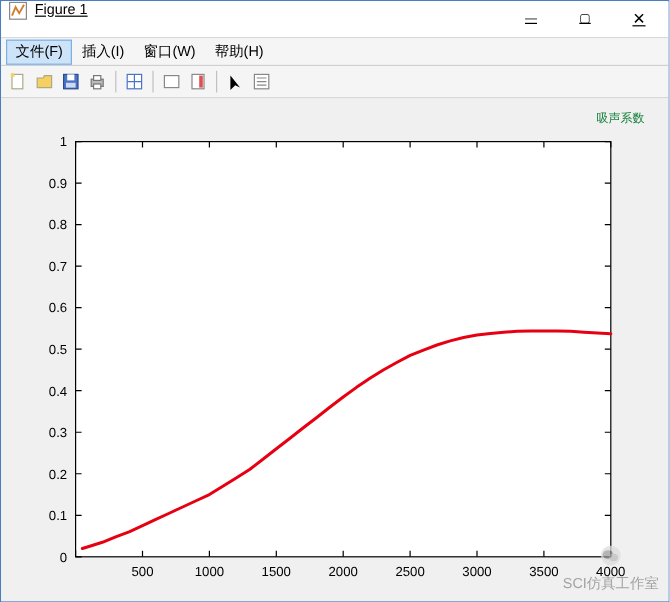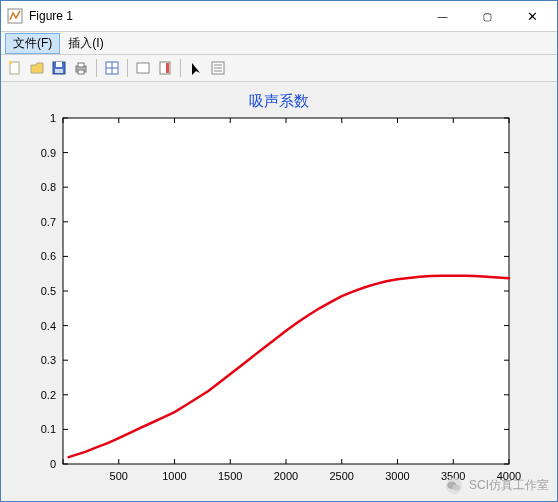--- a/index.html
+++ b/index.html
@@ -3,22 +3,23 @@
 <meta charset="utf-8">
 <style>
   html, body { margin: 0; padding: 0; font-family: "Microsoft YaHei", "Segoe UI", Arial, sans-serif; font-size: 12px; background: #f0f0f0; }
   .window {
     width: 558px; height: 502px; background: #ffffff;
     display: flex; flex-direction: column; box-sizing: border-box;
     border: 1px solid #4a7fbf;
   }
   .titlebar {
     height: 30px; background: #ffffff; color: #000;
-    display: flex; align-items: center; padding: 0 2px 0 6px;
+    display: flex; align-items: flex-start; padding: 0 2px 0 6px;
     border-bottom: 1px solid #d0d0d0;
+    text-decoration: underline;
   }
   .titlebar .icon { width: 16px; height: 16px; margin-right: 6px; }
   .titlebar .title { flex: 0 0 auto; font-size: 12px; }
   .titlebar .spacer { flex: 1 1 auto; }
   .win-btn {
     width: 45px; height: 29px; text-align: center; line-height: 29px;
     font-family: "Segoe MDL2 Assets", Arial, sans-serif; font-size: 10px;
     cursor: default; color: #000;
   }
   .win-btn.close { font-size: 13px; }
@@ -37,24 +38,24 @@
   }
   .tool-btn {
     width: 20px; height: 20px; display: flex; align-items: center; justify-content: center;
     cursor: default;
   }
   .tool-sep { width: 1px; height: 18px; background: #c0c0c0; margin: 0 3px; }
   .figure-area {
     flex: 1 1 auto; background: #f0f0f0; position: relative; overflow: hidden;
   }
   .plot-container { position: absolute; left: 20px; top: 10px; right: 20px; bottom: 15px; }
-  .plot-title { text-align: center; font-size: 15px; color: #1d4ed8; margin-bottom: 2px; height: 18px; }
+  .plot-title { text-align: right; font-size: 10px; color: #15803d; margin-bottom: 2px; height: 18px; }
   .watermark {
-    position: absolute; right: 8px; bottom: 6px; display: flex; align-items: flex-start; gap: 6px;
-    color: #888; font-size: 12px; opacity: 0.75;
+    position: absolute; right: 8px; bottom: 6px; display: flex; align-items: center; gap: 6px;
+    color: #888; font-size: 12px; opacity: 0.75; flex-direction: column;
   }
   .watermark .wechat { width: 18px; height: 18px; }
   svg text { font-family: "Microsoft YaHei", Arial, sans-serif; }
 </style>
 </head>
 <body>
 
 <div class="window">
 
   <div class="titlebar">
@@ -67,20 +68,22 @@
     <span class="title">Figure 1</span>
     <span class="spacer"></span>
     <div class="win-btn">—</div>
     <div class="win-btn">▢</div>
     <div class="win-btn close">✕</div>
   </div>
 
   <div class="menubar">
     <div class="menu-item active">文件(F)</div>
     <div class="menu-item">插入(I)</div>
+    <div class="menu-item">窗口(W)</div>
+    <div class="menu-item">帮助(H)</div>
   </div>
 
   <div class="toolbar">
     <div class="tool-btn">
       <svg width="16" height="16">
           <rect x="3" y="2" width="9" height="12" fill="#fff" stroke="#aa8"></rect>
           <rect x="2" y="1" width="3" height="3" fill="#f6d060"></rect>
         </svg>
     </div>
     <div class="tool-btn">

